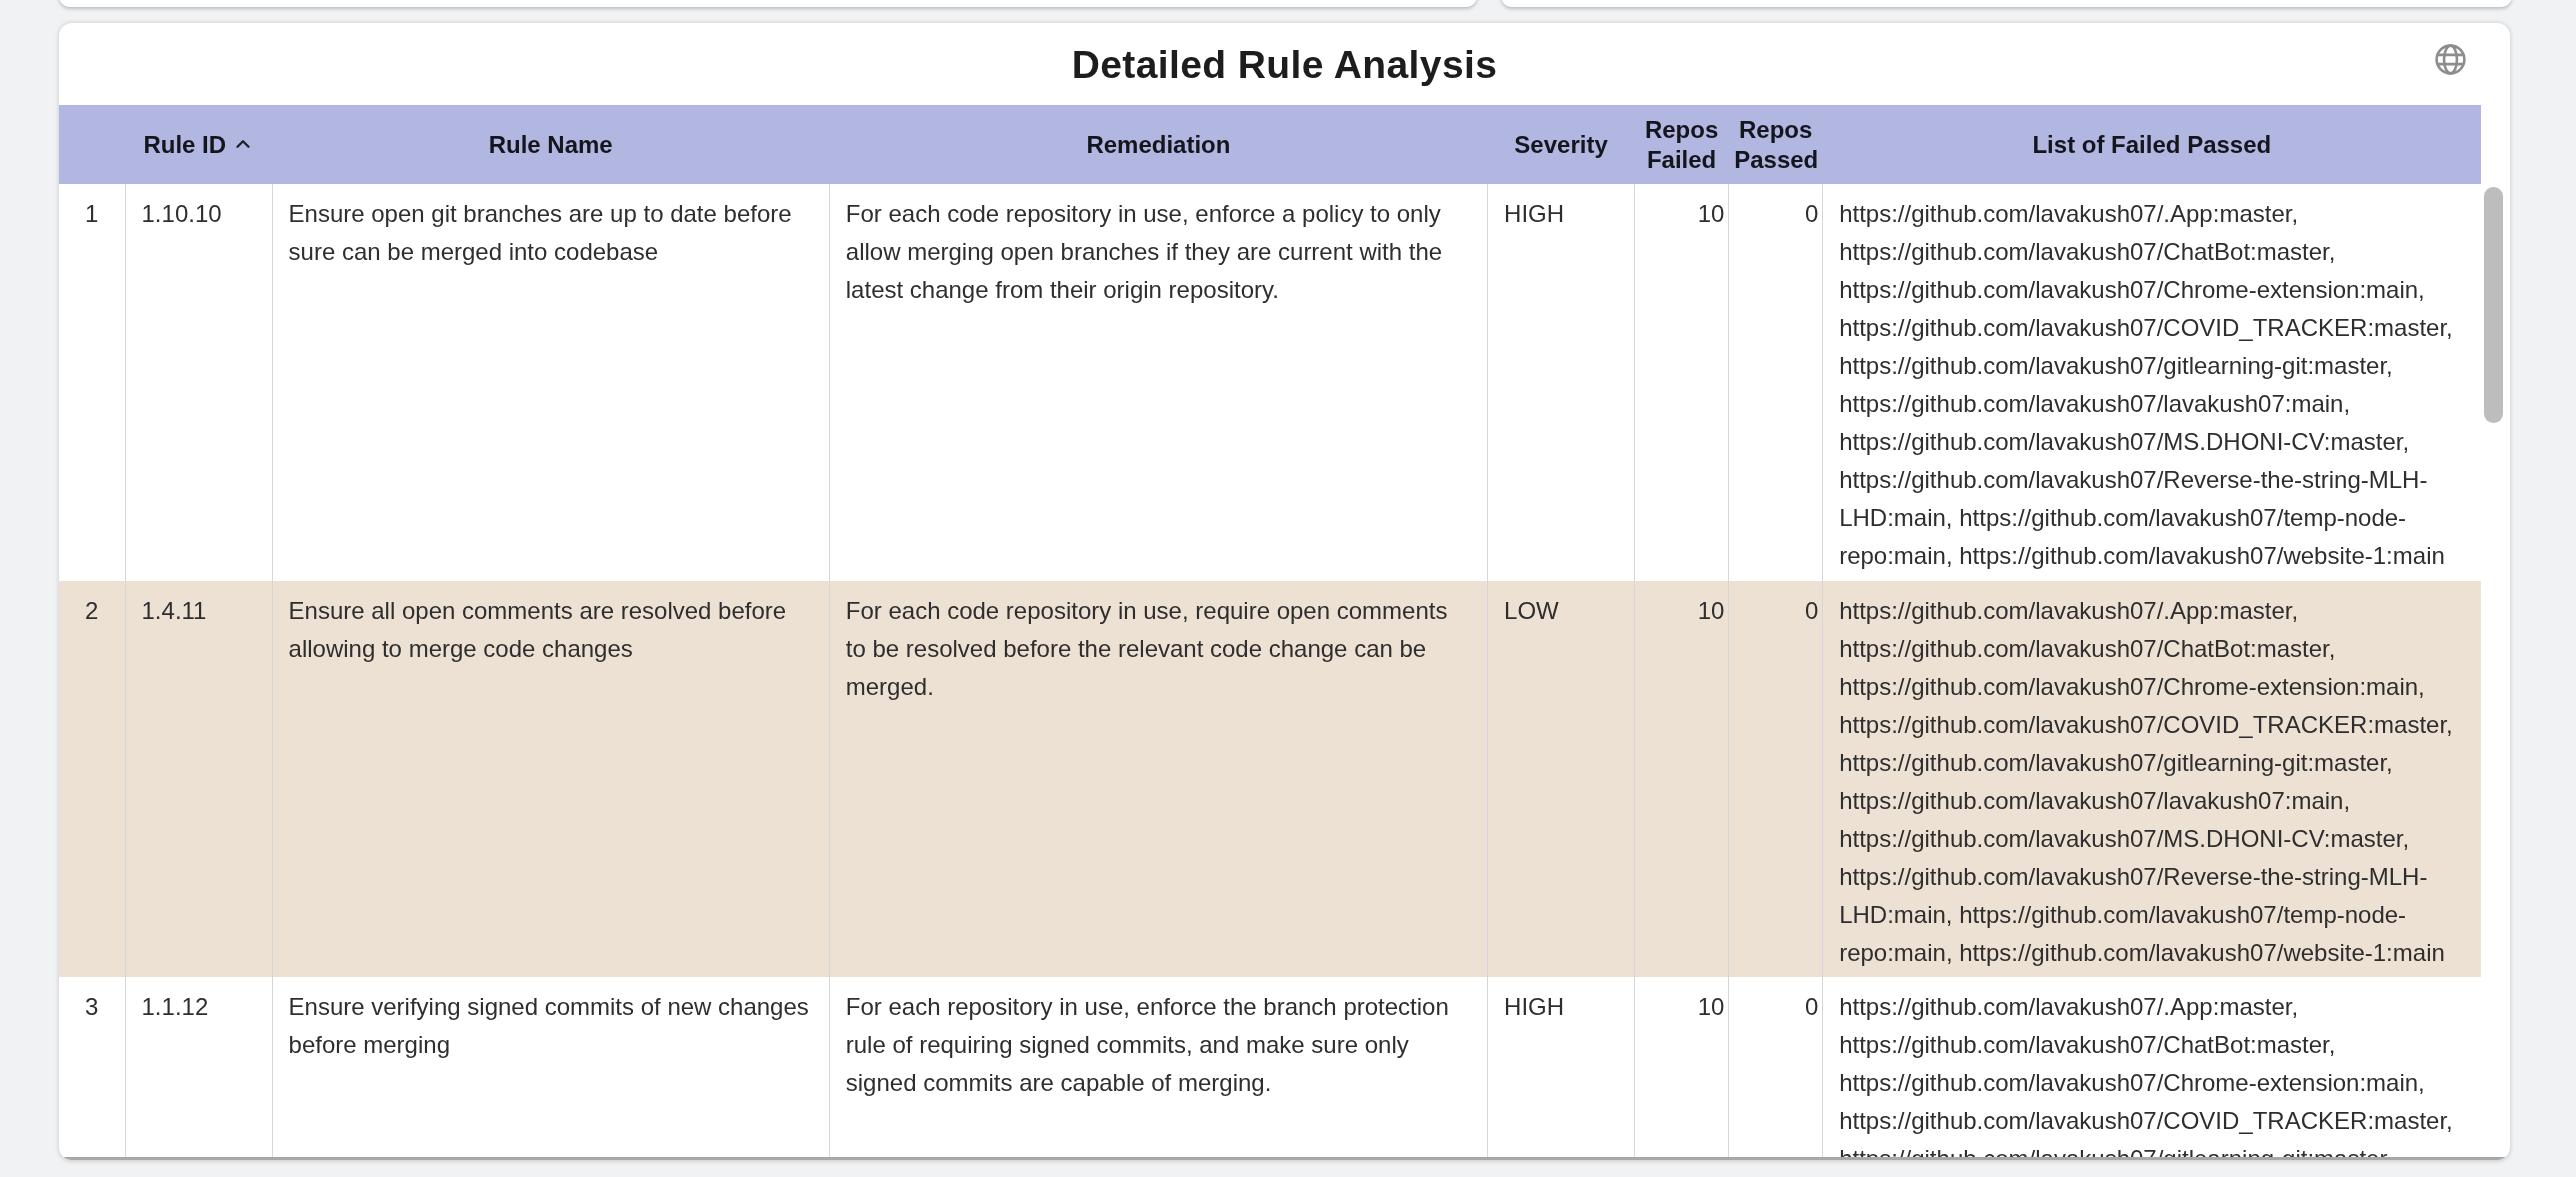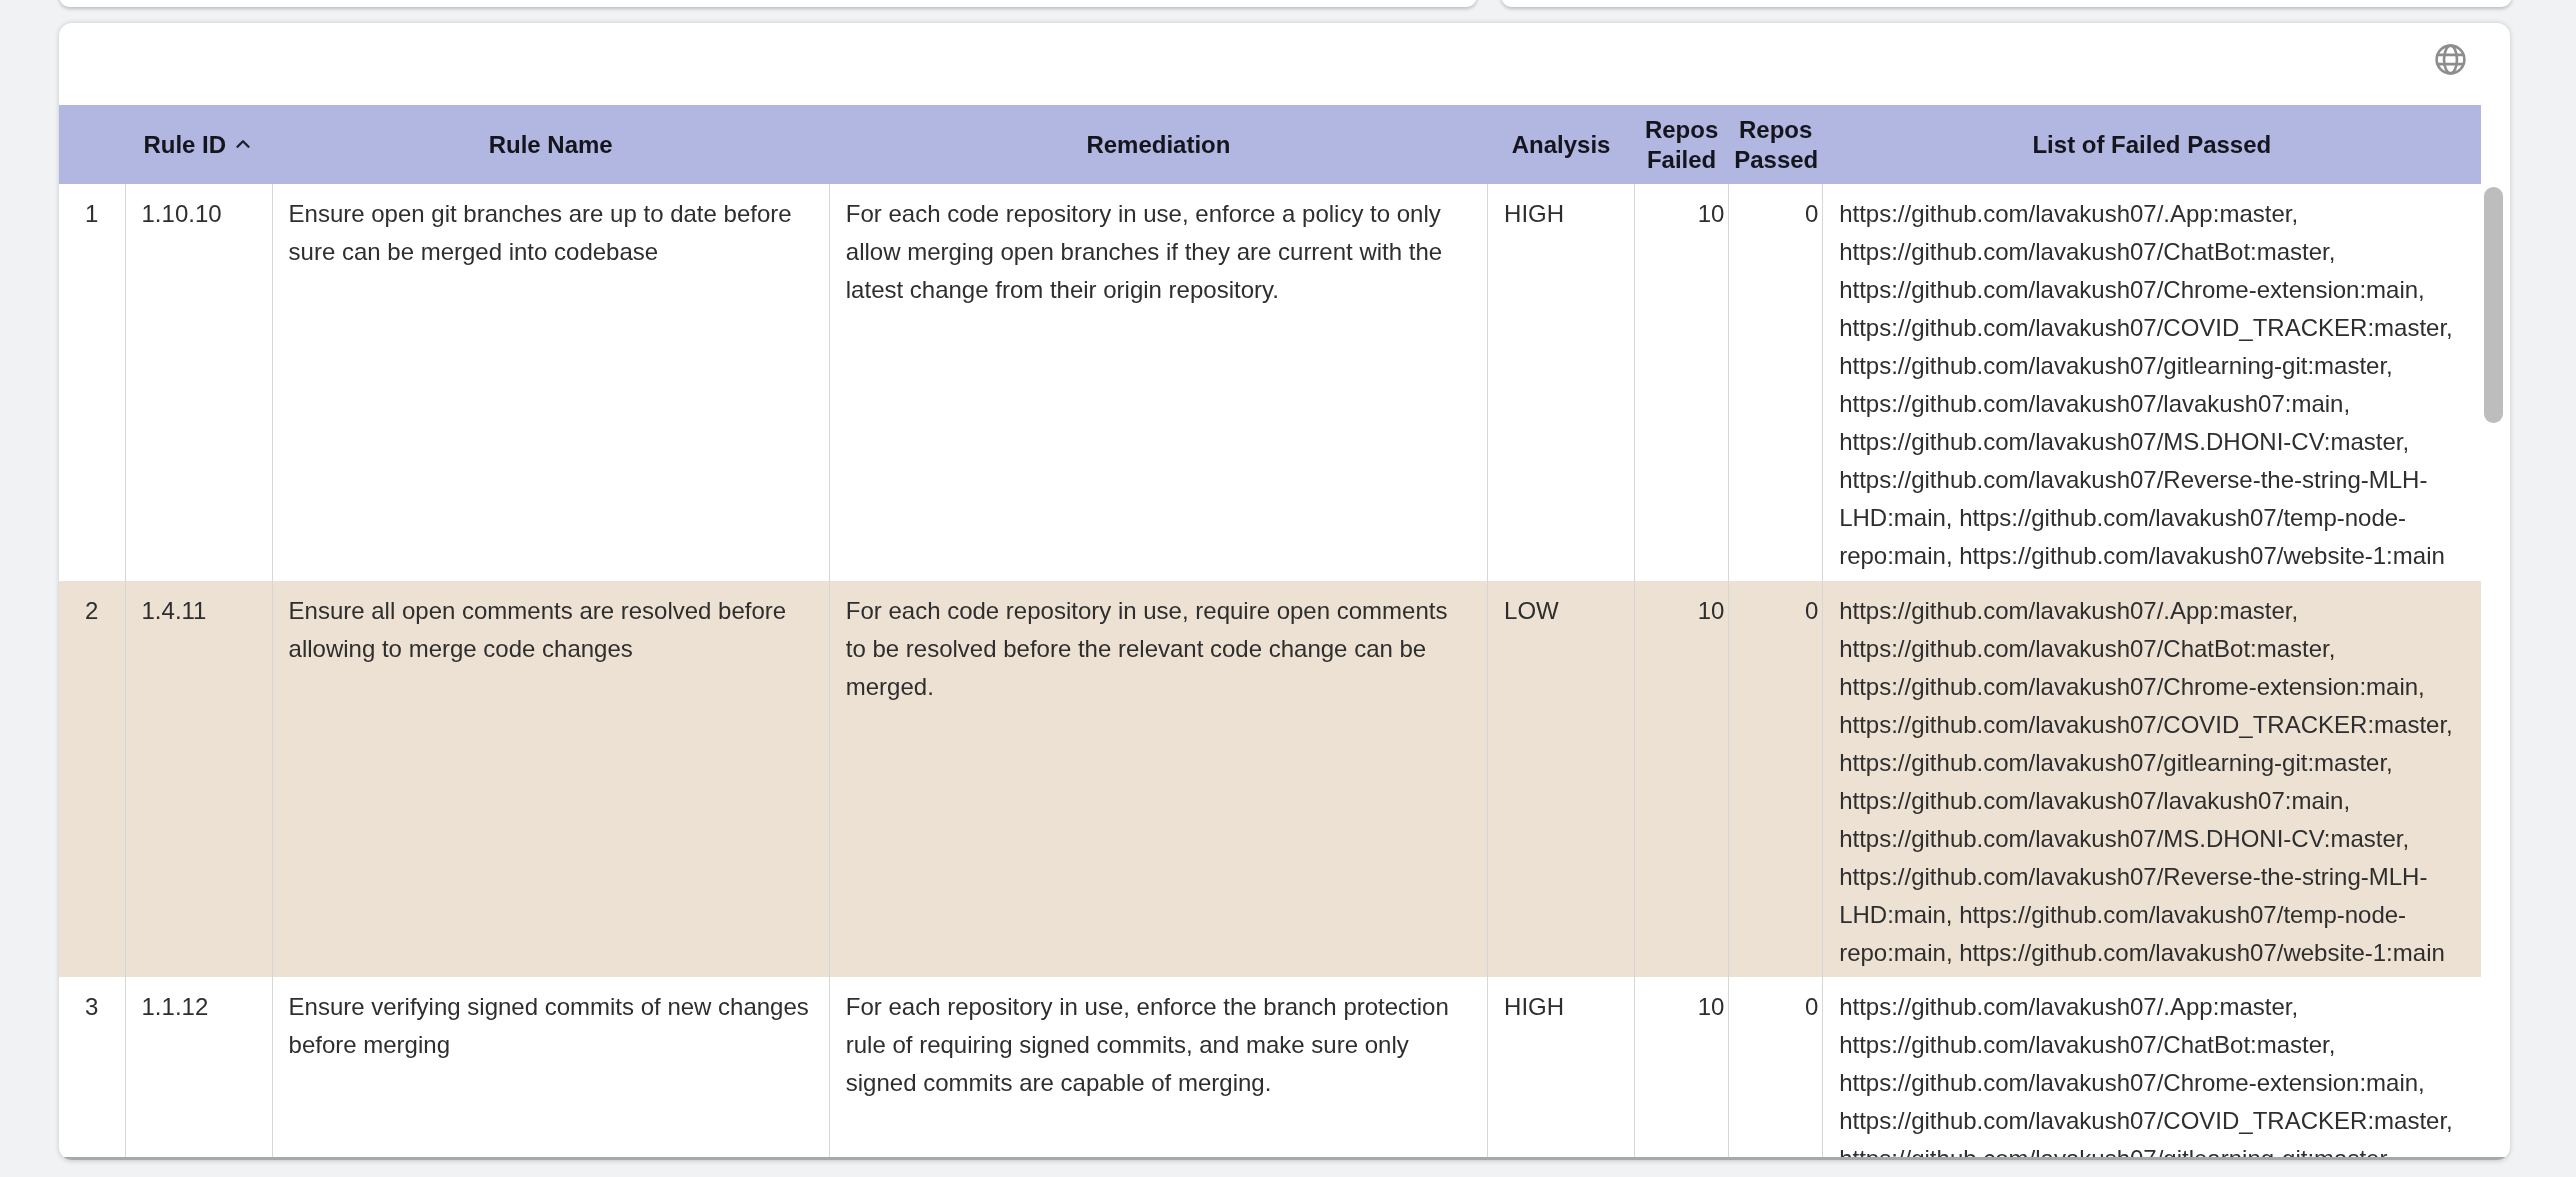--- a/index.html
+++ b/index.html
@@ -102,20 +102,21 @@
   }
 </style>
 </head>
 <body>
 
 <div class="sliver sliver-left"></div>
 <div class="sliver sliver-right"></div>
 
 <div class="card">
 
+  <h1 class="card-title">Detailed Rule Analysis</h1>
 
   <span class="globe">
     <svg viewBox="0 0 24 24" fill="none" stroke="currentColor" stroke-width="1.7">
       <circle cx="12" cy="12" r="9"></circle>
       <ellipse cx="12" cy="12" rx="4.2" ry="9"></ellipse>
       <path d="M3.4 9h17.2 M3.4 15h17.2"></path>
     </svg>
   </span>
 
   <div class="table-wrap">
@@ -133,21 +134,21 @@
       <thead>
         <tr>
           <th></th>
           <th>
             <span>Rule ID</span><svg class="sort-ico" width="22" height="22" viewBox="0 0 24 24">
                 <path d="M6 15l6-6 6 6" stroke="#20202c" stroke-width="2.6" fill="none" stroke-linecap="round" stroke-linejoin="round"></path>
               </svg>
           </th>
           <th>Rule Name</th>
           <th>Remediation</th>
-          <th>Analysis</th>
+          <th>Severity</th>
           <th>Repos Failed</th>
           <th>Repos Passed</th>
           <th>List of Failed Passed</th>
         </tr>
       </thead>
       <tbody>
         <tr class="r0">
           <td class="c-idx">1</td>
           <td>1.10.10</td>
           <td>Ensure open git branches are up to date before sure can be merged into codebase</td>

